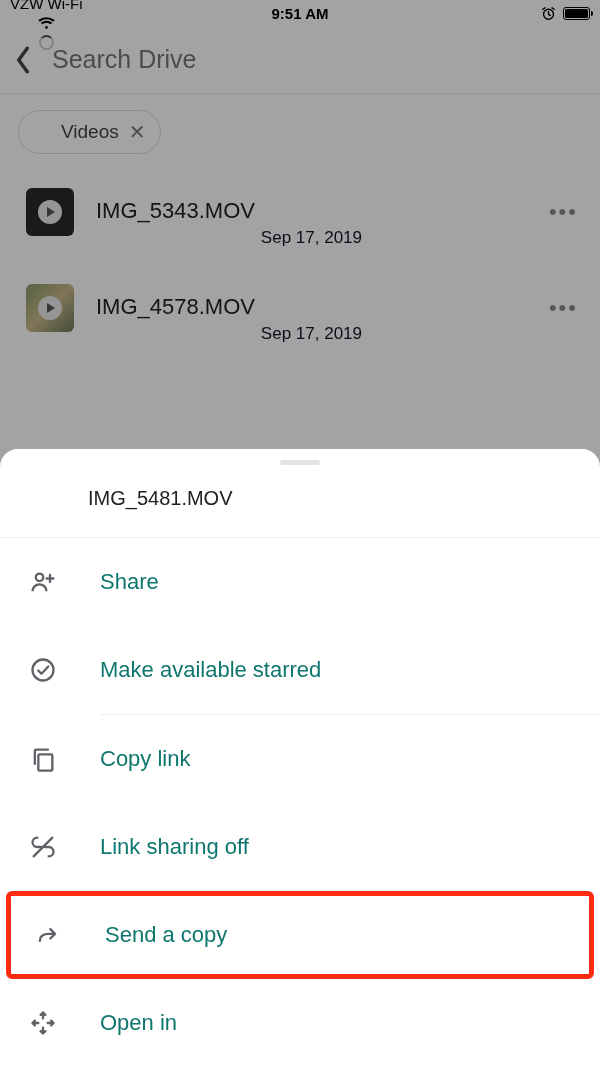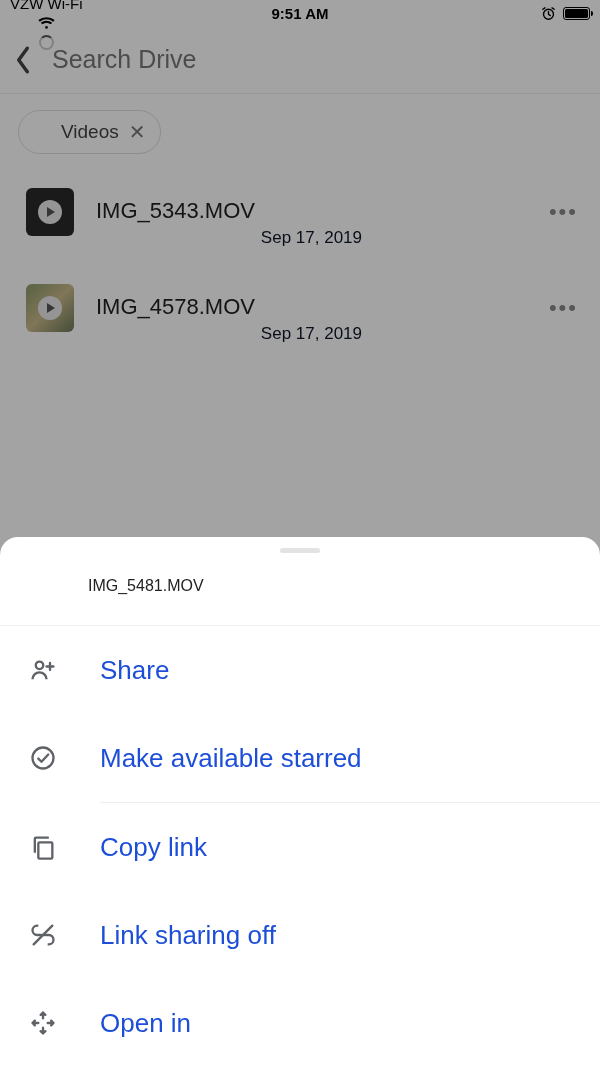--- a/index.html
+++ b/index.html
@@ -46,25 +46,25 @@
   .file-info { flex:1;margin-top:22px; }
   .file-name { font-size:22px; color:#222; }
   .file-date { font-size:17px; color:#0f172a; margin-top:4px;text-align:center; }
   .more-dots { color:#888; font-size:22px; letter-spacing:2px; }
   
   
   .sheet { position:absolute; left:0; right:0; bottom:0; background:#fff; border-radius:18px 18px 0 0; z-index:30; padding-bottom:0; }
   .sheet-handle { width:40px; height:5px; background:#e3e3e3; border-radius:3px; margin:11px auto 0; }
   .sheet-header { display:flex; align-items:center; gap:30px; padding:20px 28px 26px; border-bottom:1px solid #eee; }
   .sheet-header .video-icon { width:30px; height:26px; }
-  .sheet-title { font-size:16px; color:#222;text-align:right; }
+  .sheet-title { font-size:20px; color:#222;text-align:right; }
   .menu-item { display:flex; align-items:center; gap:42px; padding:0 28px; height:88px; }
   .menu-item .micon { width:30px; display:flex; justify-content:center; }
   .menu-item .micon svg { width:28px; height:28px; display:block; }
-  .menu-label { font-size:26px; color:#1d4ed8; }
+  .menu-label { font-size:22px; color:#0f766e; }
   .menu-divider { margin-left:100px; height:1px; background:#eee; }
   .highlight-box { border:5px solid #ff2a12; border-radius:6px; margin:0 6px; }
   .highlight-box .menu-item { height:78px; padding:0 22px; }
   
   .video-icon { position:relative; }
   .video-icon .body { width:100%; height:100%; background:#ea4f44; border-radius:3px; position:relative; overflow:hidden; }
   .video-icon .body::before { content:""; position:absolute; top:0; left:0; right:0; height:28%; background:repeating-linear-gradient(90deg,#c53c33 0 3px,#ea4f44 3px 6px); }
 </style>
 </head>
 <body>
@@ -185,20 +185,30 @@
     <span class="micon">
       <svg viewBox="0 0 24 24" fill="none" stroke="#5f6368" stroke-width="2">
           <path d="M9 12H7a4 4 0 010-8h1M15 12h2a4 4 0 010 8h-1" transform="translate(0 0)"></path>
           <path d="M8.5 12h7"></path>
           <path d="M4 20L20 4" stroke-linecap="round"></path>
         </svg>
     </span>
     <span class="menu-label">Link sharing off</span>
   </div>
 
+  <div class="highlight-box">
+    <div class="menu-item">
+      <span class="micon">
+        <svg viewBox="0 0 24 24" fill="none" stroke="#5f6368" stroke-width="2">
+            <path d="M5 17c0-4 3-6 8-6h4M14 7l4 4-4 4" stroke-linecap="round" stroke-linejoin="round"></path>
+          </svg>
+      </span>
+      <span class="menu-label">Send a copy</span>
+    </div>
+  </div>
 
   <div class="menu-item">
     <span class="micon">
       <svg viewBox="0 0 24 24" fill="none" stroke="#5f6368" stroke-width="2">
           <path d="M12 3v5M12 21v-5M3 12h5M21 12h-5M12 3l-2 2M12 3l2 2M12 21l-2-2M12 21l2-2M3 12l2-2M3 12l2 2M21 12l-2-2M21 12l-2 2" stroke-linecap="round"></path>
         </svg>
     </span>
     <span class="menu-label">Open in</span>
   </div>
 </div>

